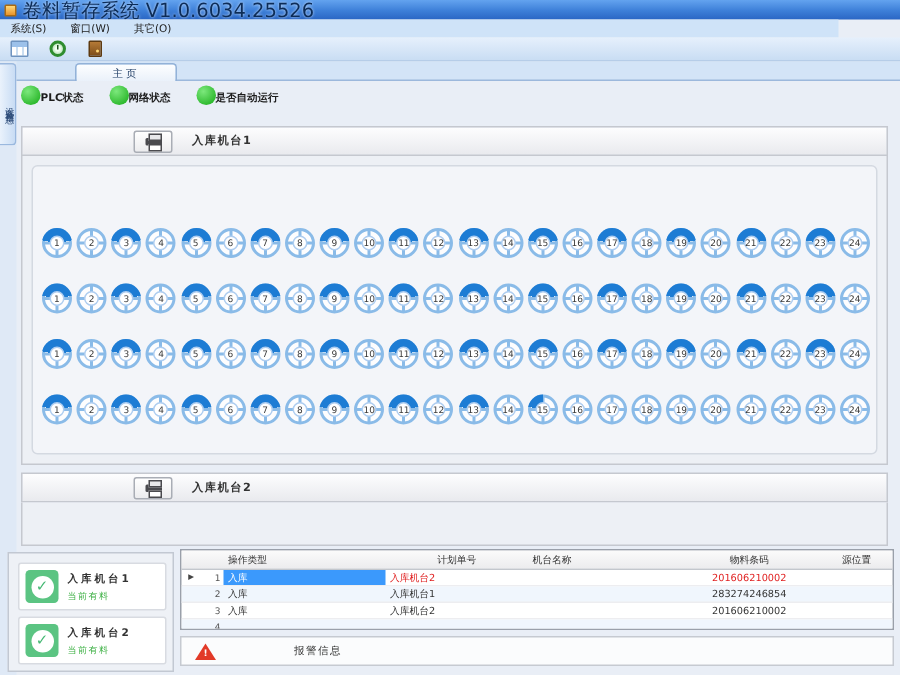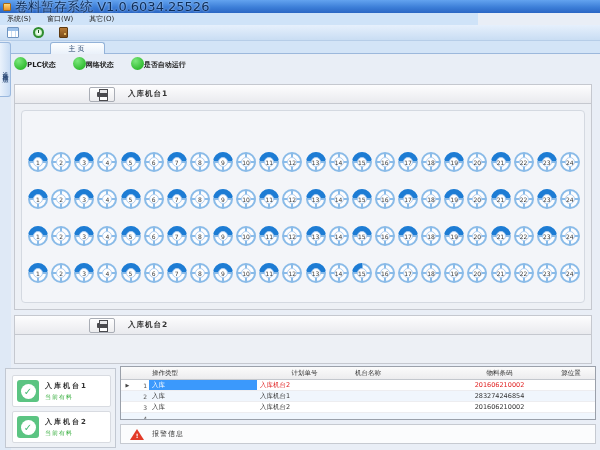--- a/index.html
+++ b/index.html
@@ -9,21 +9,21 @@
 
   
   .titlebar { position:absolute; left:0; top:0; width:600px; height:13px;
               background:linear-gradient(#63a3ef,#3d7fd8 55%,#2a66c4);
               display:flex; align-items:center; padding-left:3px; }
   .appicon { width:8px; height:8px; border-radius:1px;
              background:linear-gradient(#ffd879,#e8932b); border:1px solid #a86a14; }
   .apptitle { font-size:13px; color:#0c2c58; margin-left:4px; text-shadow:0 0 2px #cfe2fa; }
 
   
-  .menubar { position:absolute; left:0; top:13px; width:478px; height:12px; background:#cfe3f8;
+  .menubar { position:absolute; left:0; top:13px; width:559px; height:12px; background:#cfe3f8;
              display:flex; align-items:center; gap:16px; padding-left:7px; font-size:7px; color:#222; }
   .menu-item { cursor:default; }
 
   
   .toolbar { position:absolute; left:0; top:25px; width:600px; height:16px;
              background:linear-gradient(#e6f0fc,#c9ddf3); display:flex; align-items:center;
              gap:11px; padding-left:6px; border-bottom:1px solid #b6cde8; }
   .tbtn { width:14px; height:13px; display:flex; align-items:center; justify-content:center; }
   .ic-cal { width:12px; height:11px; background:#fff; border:1px solid #6f94c0; border-radius:1px;
             background-image:linear-gradient(#9cc1ea 0 3px, transparent 3px),
@@ -31,21 +31,21 @@
   .ic-clock { width:11px; height:11px; border-radius:50%; background:radial-gradient(#f2fff2 30%,#bfe5bd 70%);
               border:2px solid #2f8d2f; position:relative; }
   .ic-clock::after { content:""; position:absolute; left:3px; top:1px; width:1px; height:3px; background:#1c521c; }
   .ic-door { width:9px; height:11px; background:linear-gradient(#b57a36,#7e4e1a); border:1px solid #5e3a10;
              border-radius:1px; position:relative; }
   .ic-door::after { content:""; position:absolute; right:1px; top:5px; width:2px; height:2px; background:#ffd879; border-radius:50%; }
 
   
   .tabstrip { position:absolute; left:0; top:41px; width:600px; height:13px; background:#d3e4f7;
               border-bottom:1px solid #9cb8dc; }
-  .tab-active { position:absolute; left:50px; top:1px; width:55px; height:12px;
+  .tab-active { position:absolute; left:50px; top:1px; width:68px; height:12px;
                 background:linear-gradient(#fdfeff,#eaf1fa); border:1px solid #93b2d8; border-bottom:none;
                 border-radius:3px 3px 0 0; font-size:7px; color:#17365f; display:flex;
                 align-items:center; justify-content:center; letter-spacing:2px; }
 
   
   .side-strip { position:absolute; left:0; top:41px; width:11px; height:409px; background:#dfe9f6; }
   .side-tab { position:absolute; left:0; top:42px; width:11px; height:55px;
               background:linear-gradient(to right,#eaf2fc,#c8dcf4); border:1px solid #9ab8de; border-left:none;
               border-radius:0 3px 3px 0; writing-mode:vertical-rl; font-size:6px; color:#2c4b78;
               display:flex; align-items:center; justify-content:center; letter-spacing:1px; overflow:hidden; }
@@ -116,21 +116,21 @@
   .c-op  { width:108px; padding-left:3px; }
   .c-mc  { width:100px; padding-left:3px; }
   .c-plan{ width:95px; justify-content:center; }
   .c-bar { width:95px; justify-content:center; }
   .c-src { flex:1; justify-content:center; }
   .cell-sel { background:#3b99fc; color:#fff; }
   .red { color:#e02020; }
 
   
   .alarm { position:absolute; left:120px; top:424px; width:476px; height:20px; background:#fbfcfd;
-           border:1px solid #c6cad1; display:flex; align-items:center; padding-left:9px; }
+           border:1px solid #c6cad1; display:flex; align-items:center; padding-left:9px;gap:44px; }
   .warn { position:relative; width:14px; height:11px; }
   .warn .tri { width:0; height:0; border-left:7px solid transparent; border-right:7px solid transparent;
                border-bottom:11px solid #e23a28; }
   .warn .ex { position:absolute; left:0; top:3px; width:14px; text-align:center;
               font-size:6px; font-weight:bold; color:#fff; }
   .alarm-label { margin-left:8px; font-size:7px; color:#333; letter-spacing:1px; }
 </style>
 </head>
 <body>
 

